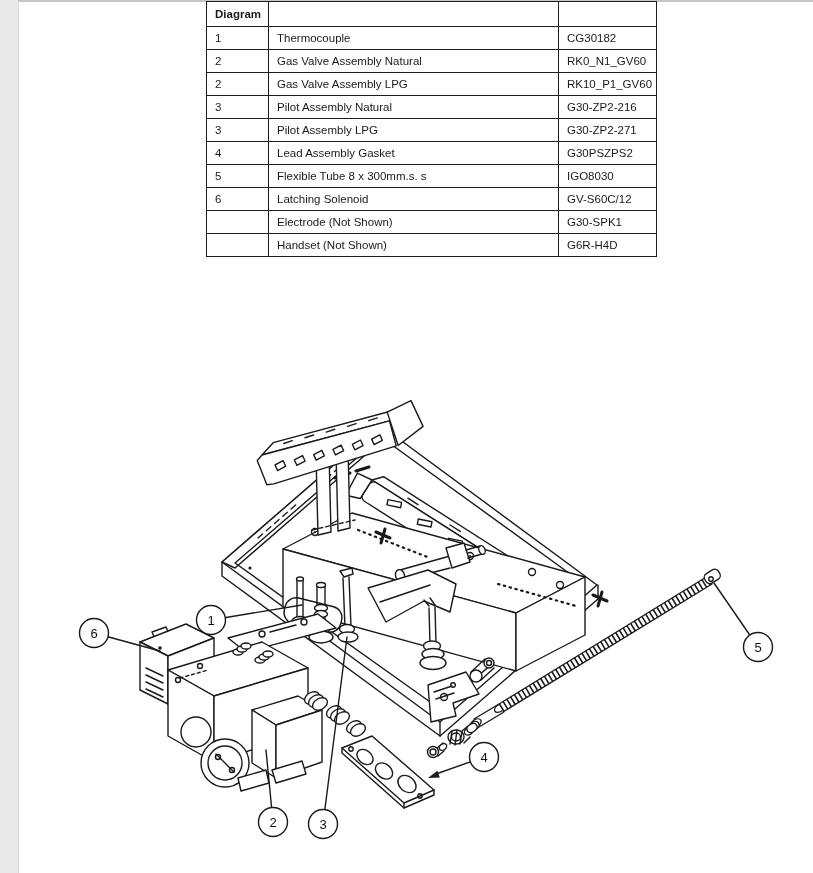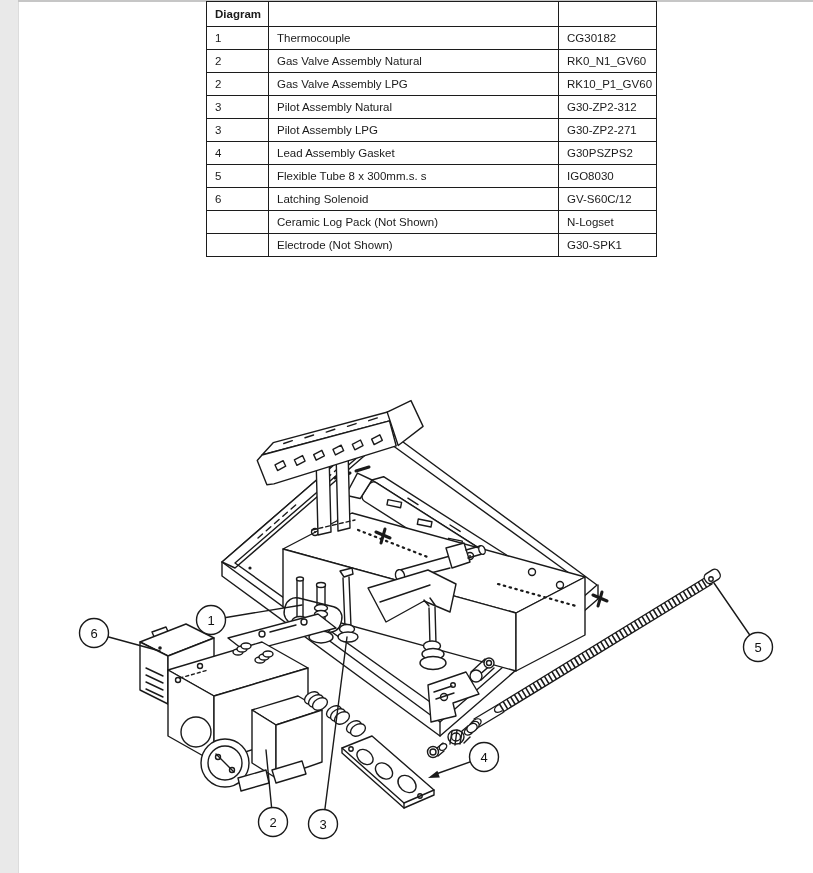--- a/index.html
+++ b/index.html
@@ -59,21 +59,21 @@
         <td>RK0_N1_GV60</td>
       </tr>
   <tr>
         <td>2</td>
         <td>Gas Valve Assembly LPG</td>
         <td>RK10_P1_GV60</td>
       </tr>
   <tr>
         <td>3</td>
         <td>Pilot Assembly Natural</td>
-        <td>G30-ZP2-312</td>
+        <td>G30-ZP2-216</td>
       </tr>
   <tr>
         <td>3</td>
         <td>Pilot Assembly LPG</td>
         <td>G30-ZP2-271</td>
       </tr>
   <tr>
         <td>4</td>
         <td>Lead Assembly Gasket</td>
         <td>G30PSZPS2</td>
@@ -83,27 +83,27 @@
         <td>Flexible Tube 8 x 300mm.s. s</td>
         <td>IGO8030</td>
       </tr>
   <tr>
         <td>6</td>
         <td>Latching Solenoid</td>
         <td>GV-S60C/12</td>
       </tr>
   <tr>
         <td></td>
-        <td>Ceramic Log Pack (Not Shown)</td>
-        <td>N-Logset</td>
-      </tr>
-  <tr>
-        <td></td>
         <td>Electrode (Not Shown)</td>
         <td>G30-SPK1</td>
+      </tr>
+  <tr>
+        <td></td>
+        <td>Handset (Not Shown)</td>
+        <td>G6R-H4D</td>
       </tr>
 </tbody>
   </table>
 
 <div class="diagram-wrap">
 <svg width="813" height="493" viewBox="0 0 813 493">
 
   <g>
     <polygon class="fw" points="222,182 380,45 597,205 440,342"></polygon>
     <path class="ln" d="M222,182 L222,196 L440,356 L598,219 L598,205"></path>

